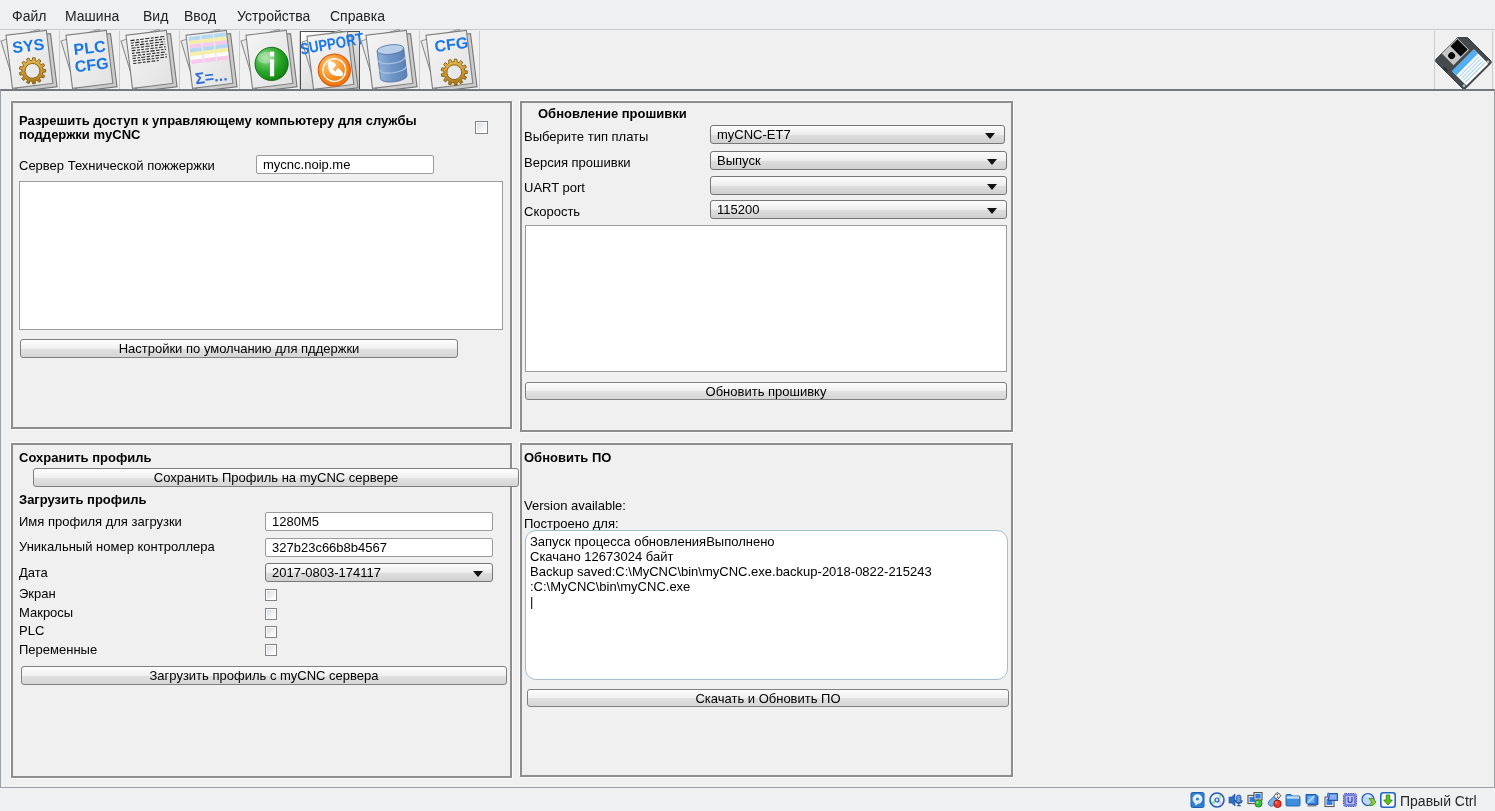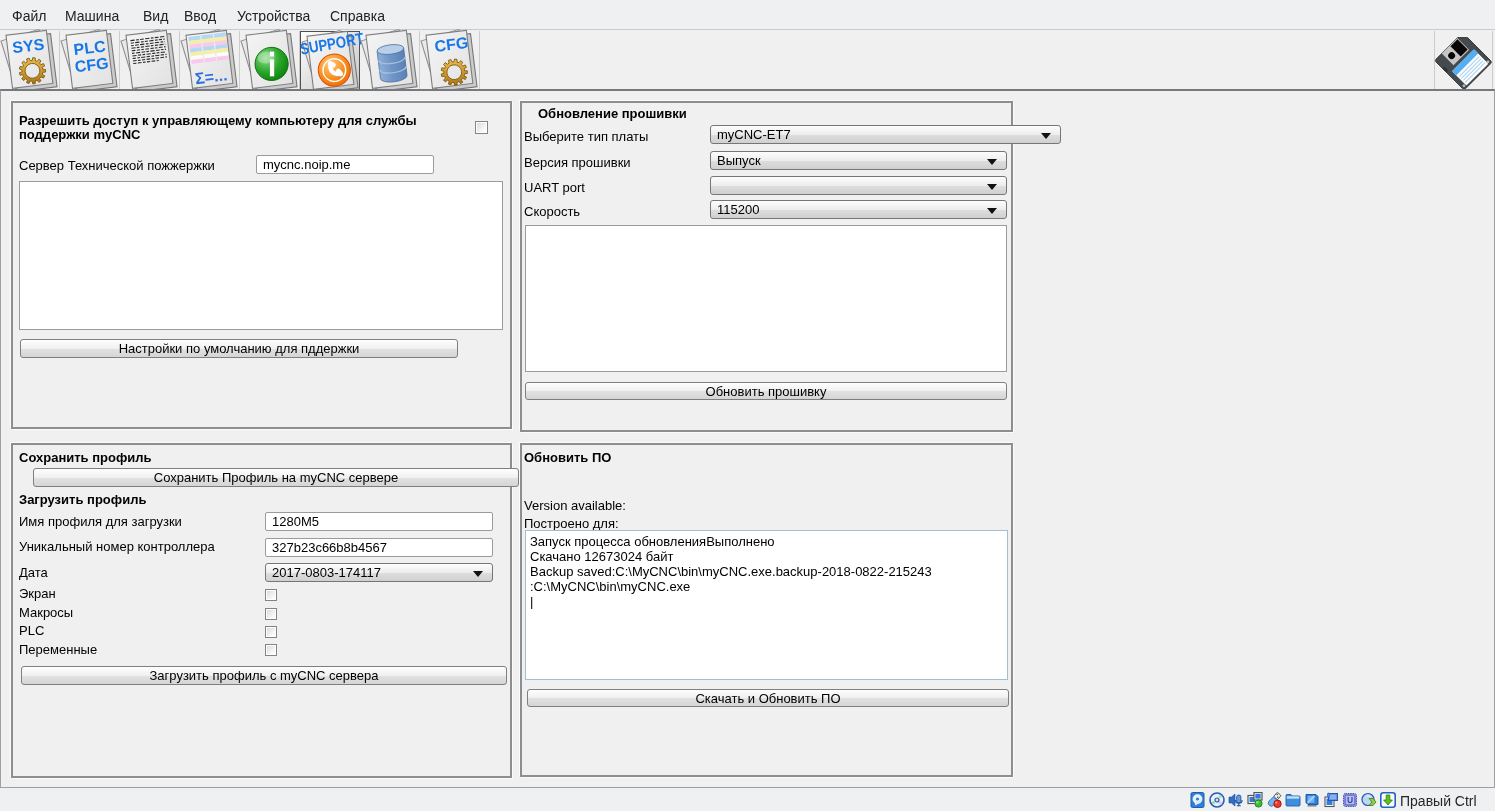--- a/index.html
+++ b/index.html
@@ -235,36 +235,36 @@
   <div class="lbl" style="left:6px; top:178px;">PLC</div>
   <div class="cb" style="left:252px; top:181px; width:12px; height:12px;"></div>
   <div class="lbl" style="left:6px; top:197px;">Переменные</div>
   <div class="cb" style="left:252px; top:199px; width:12px; height:12px;"></div>
   <div class="btn" style="left:8px; top:221px; width:486px; height:19px;">Загрузить профиль с myCNC сервера</div>
 </div>
 
 <div class="panel" style="left:520px; top:101px; width:493px; height:331px;">
   <div class="ptitle" style="left:16px; top:3px;">Обновление прошивки</div>
   <div class="lbl" style="left:2px; top:26px;">Выберите тип платы</div>
-  <div class="combo" style="left:188px; top:22px; width:351px; height:19px;">myCNC-ET7</div>
+  <div class="combo" style="left:188px; top:22px; width:295px; height:19px;">myCNC-ET7</div>
   <div class="lbl" style="left:2px; top:52px;">Версия прошивки</div>
   <div class="combo" style="left:188px; top:48px; width:297px; height:19px;">Выпуск</div>
   <div class="lbl" style="left:2px; top:77px;">UART port</div>
   <div class="combo" style="left:188px; top:73px; width:297px; height:19px;"></div>
   <div class="lbl" style="left:2px; top:101px;">Скорость</div>
   <div class="combo" style="left:188px; top:97px; width:297px; height:19px;">115200</div>
   <div class="wbox" style="left:3px; top:122px; width:482px; height:147px;"></div>
   <div class="btn" style="left:3px; top:279px; width:482px; height:18px;">Обновить прошивку</div>
 </div>
 
 <div class="panel" style="left:520px; top:443px; width:493px; height:334px;">
   <div class="ptitle" style="left:2px; top:5px;">Обновить ПО</div>
   <div class="lbl" style="left:2px; top:53px;">Version available:</div>
   <div class="lbl" style="left:2px; top:71px;">Построено для:</div>
-  <div class="wbox" style="left:3px; top:85px; width:483px; height:150px; border-color:#a3bdd1; font-size:13px; line-height:15px; padding:3px 0 0 4px; color:#000;">Запуск процесса обновленияВыполнено<br>Скачано 12673024 байт<br>Backup saved:C:\MyCNC\bin\myCNC.exe.backup-2018-0822-215243<br>:C:\MyCNC\bin\myCNC.exe<br>|</div>
+  <div class="wbox" style="left:3px; top:85px; width:483px; height:150px; border-color:#a3bdd1; font-size:13px; line-height:15px; padding:3px 0 0 4px; color:#000;border-radius:11px;">Запуск процесса обновленияВыполнено<br>Скачано 12673024 байт<br>Backup saved:C:\MyCNC\bin\myCNC.exe.backup-2018-0822-215243<br>:C:\MyCNC\bin\myCNC.exe<br>|</div>
   <div class="btn" style="left:5px; top:244px; width:482px; height:18px;">Скачать и Обновить ПО</div>
 </div>
 
 <div id="statusbar">
   <svg class="abs" style="left:1190px;top:4px" width="16" height="16" viewBox="0 0 16 16">
     <rect x="1" y="0.5" width="13" height="15" rx="1.5" fill="#2f7fd6" stroke="#1c5fae"></rect>
     <circle cx="7.5" cy="7" r="4.6" fill="#e8f2fb" stroke="#fff" stroke-width="0.5"></circle>
     <circle cx="7.5" cy="7" r="1.6" fill="#2f7fd6"></circle>
     <rect x="4" y="9" width="8" height="2.4" rx="1.2" transform="rotate(-40 8 10)" fill="#dce9f6"></rect>
   </svg>

